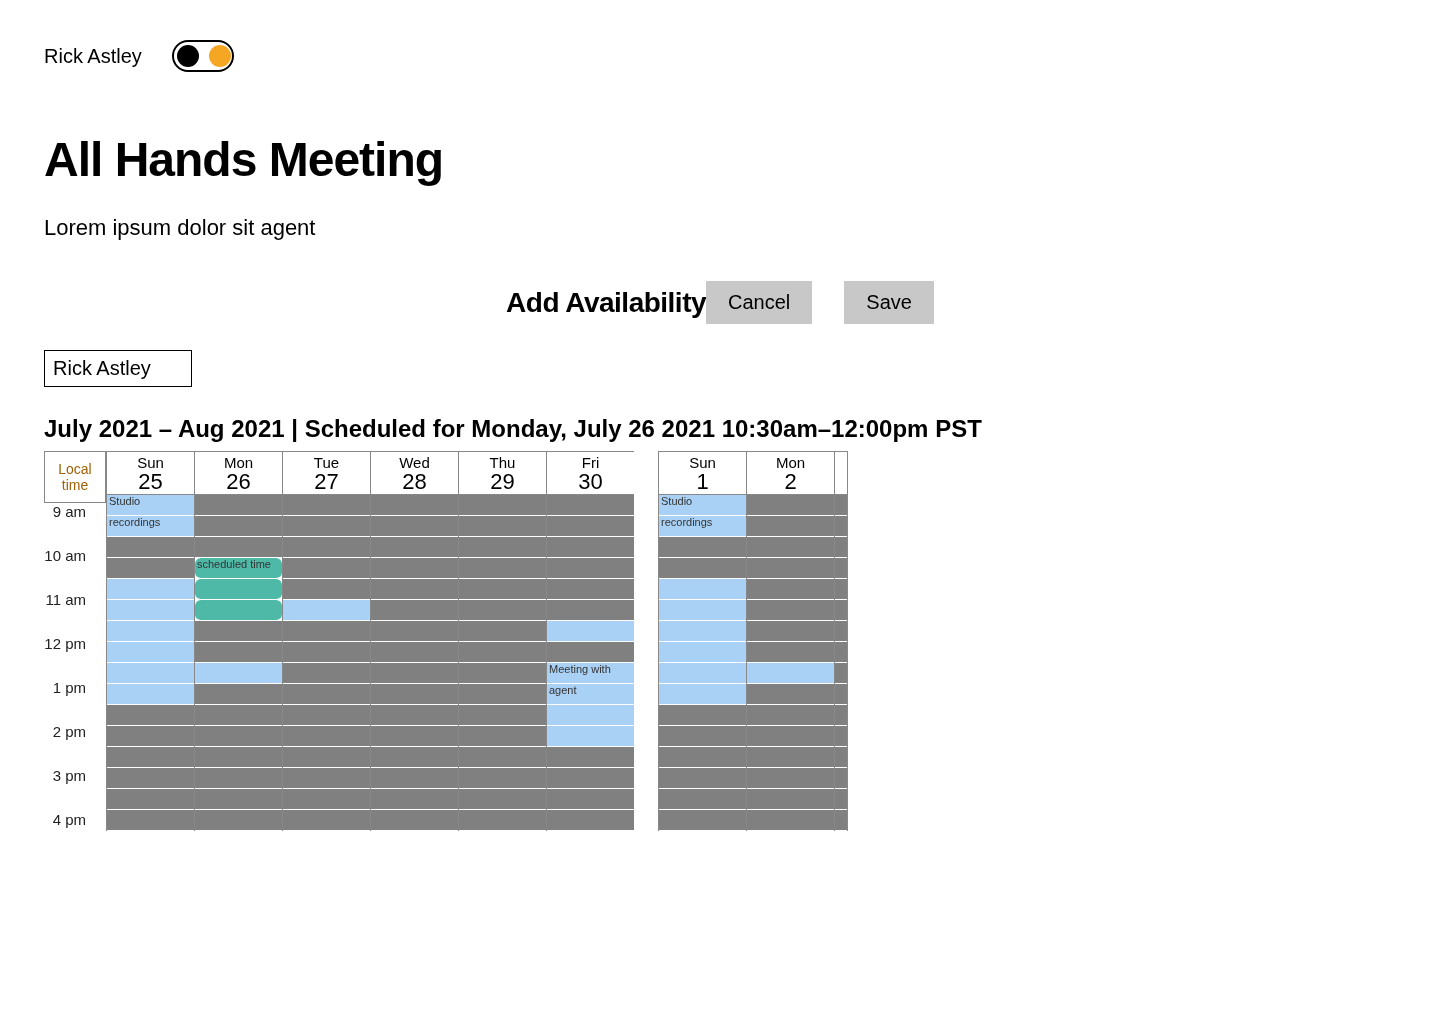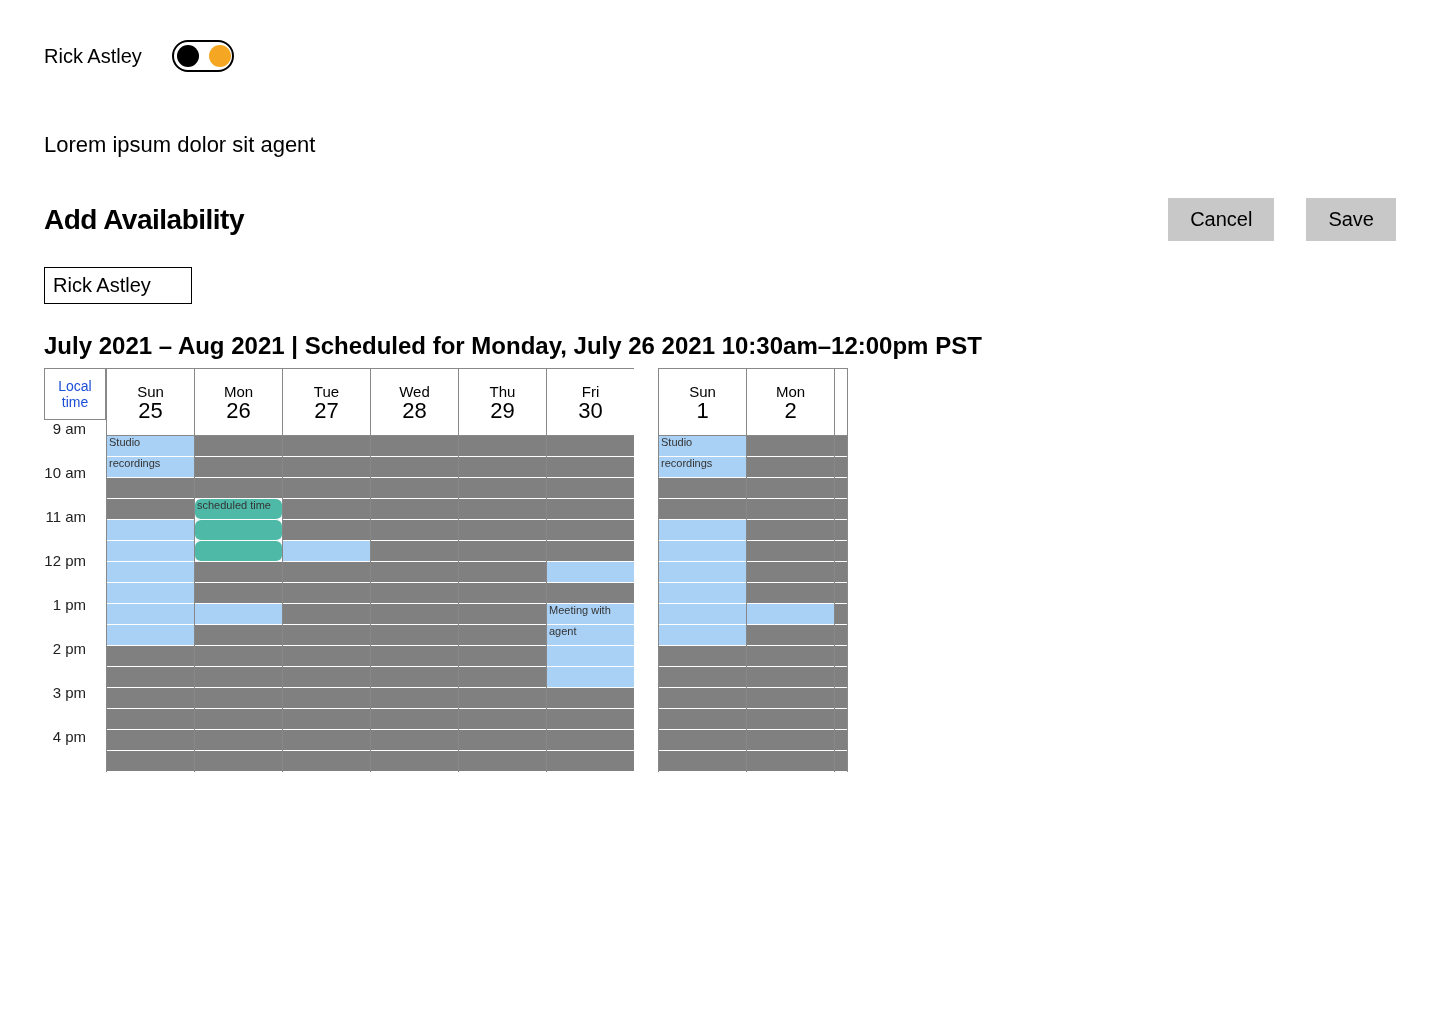--- a/index.html
+++ b/index.html
@@ -16,40 +16,40 @@
   .toggle .knob { width:22px; height:22px; background:#000; border-radius:50%; }
   .toggle .sun { width:18px; height:18px; background:#f5a623; border-radius:50%; position:relative; box-shadow:0 0 0 2px #f5a623; }
   .toggle .sun::before { content:""; position:absolute; inset:-5px; background:
      radial-gradient(circle,#f5a623 2px,transparent 2px) 50% -5px/100% 100%,
      radial-gradient(circle,#f5a623 2px,transparent 2px) 50% 23px/100% 100%,
      radial-gradient(circle,#f5a623 2px,transparent 2px) -5px 50%/100% 100%,
      radial-gradient(circle,#f5a623 2px,transparent 2px) 23px 50%/100% 100%;
    }
   h1.title { font-size:48px; font-weight:900; letter-spacing:-1px; margin-bottom:28px; }
   .desc { font-size:22px; margin-bottom:40px; }
-  .section-row { display:flex; align-items:center; justify-content:space-between; margin-bottom:26px; }
+  .section-row { display:flex; align-items:center; justify-content:center; margin-bottom:26px; }
   h2.section { font-size:28px; font-weight:900; letter-spacing:-0.5px; }
   .btns { display:flex; gap:32px; }
   .btn { background:#c8c8c8; border:none; padding:10px 22px; font-size:20px; cursor:pointer; }
   .chip { display:inline-block; border:1.5px solid #000; padding:6px 40px 6px 8px; font-size:20px; margin-bottom:28px; background:#fff; }
   .sched-line { font-size:24px; font-weight:800; margin-bottom:8px; }
 
   
   .cal { display:flex; width:100%; max-width:900px; }
   .timecol { width:62px; display:flex; flex-direction:column; }
-  .timecol .th { height:52px; border:1px solid #888; display:flex; flex-direction:column; align-items:center; justify-content:center; font-size:14px; color:#1d4ed8; }
+  .timecol .th { height:52px; border:1px solid #888; display:flex; flex-direction:column; align-items:center; justify-content:center; font-size:14px; color:#a16207; }
   .timecol .th span { line-height:1.15; }
   .timecol .tc { height:44px; display:flex; align-items:flex-start; justify-content:flex-end; padding-right:20px; font-size:15px; color:#222; }
   .grid { flex:1; overflow-x:auto; position:relative; padding-bottom:10px; }
   .grid::-webkit-scrollbar { height:10px; }
   .grid::-webkit-scrollbar-thumb { background:#000; }
   .daysrow { display:flex; }
   .daycol { width:88px; flex:0 0 88px; border-left:1px solid #888; }
   .daycol:last-child { border-right:1px solid #888; }
-  .dayhead { height:68px; border-top:1px solid #888; border-bottom:1px solid #888; display:flex; flex-direction:column; align-items:center; justify-content:center; font-size:15px; }
+  .dayhead { height:44px; border-top:1px solid #888; border-bottom:1px solid #888; display:flex; flex-direction:column; align-items:center; justify-content:center; font-size:15px; }
   .dayhead .num { font-size:22px; line-height:1; }
   .slots { display:flex; flex-direction:column; }
   .slot { height:21px; border-bottom:1px solid #fff; background:#808080; position:relative; font-size:10px; color:#222; padding:1px 2px; overflow:hidden; }
   .slot.avail { background:#a9d1f5; }
   .slot.sched { background:#4fb9a8;border-radius:6px; }
   .slot .lbl { font-size:11px; line-height:1; color:#333; }
   .daycol.newweek { margin-left:24px; }
 </style>
 </head>
 <body>
@@ -58,20 +58,21 @@
   <div class="header">
     <div class="header-right">
       <div class="user-label">Rick Astley</div>
       <div class="toggle">
         <div class="knob"></div>
         <div class="sun"></div>
       </div>
     </div>
   </div>
 
+  <h1 class="title">All Hands Meeting</h1>
   <p class="desc">Lorem ipsum dolor sit agent</p>
 
   <div class="section-row">
     <h2 class="section">Add Availability</h2>
     <div class="btns">
       <button class="btn">Cancel</button>
       <button class="btn">Save</button>
     </div>
   </div>
 

